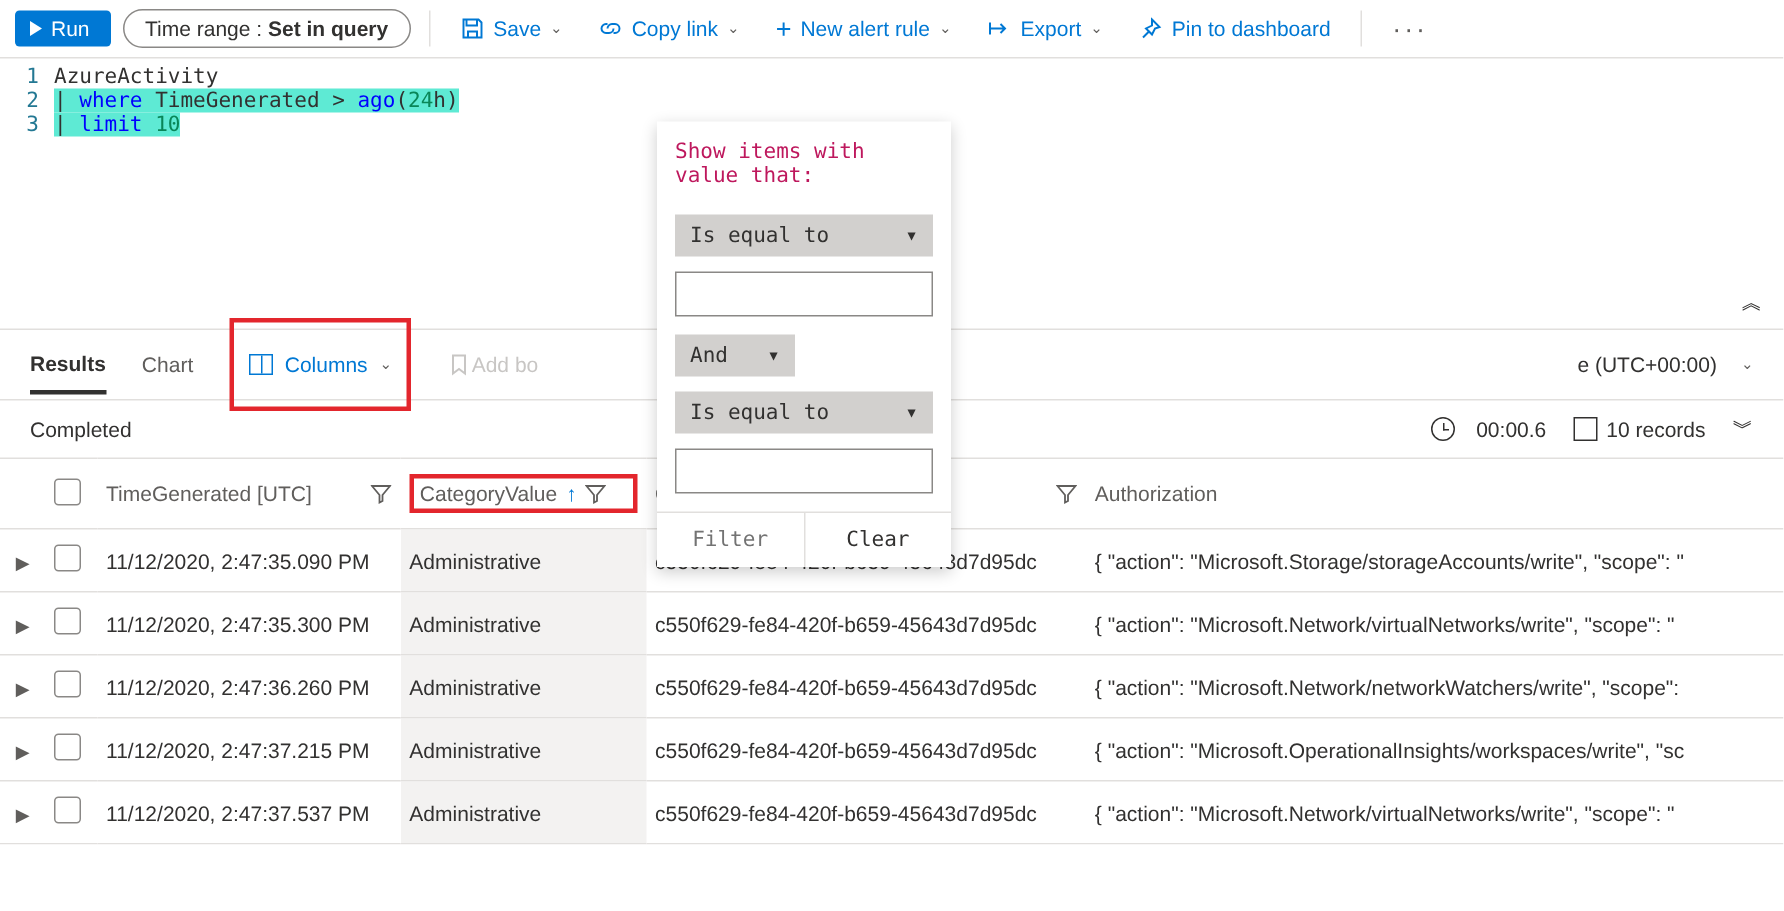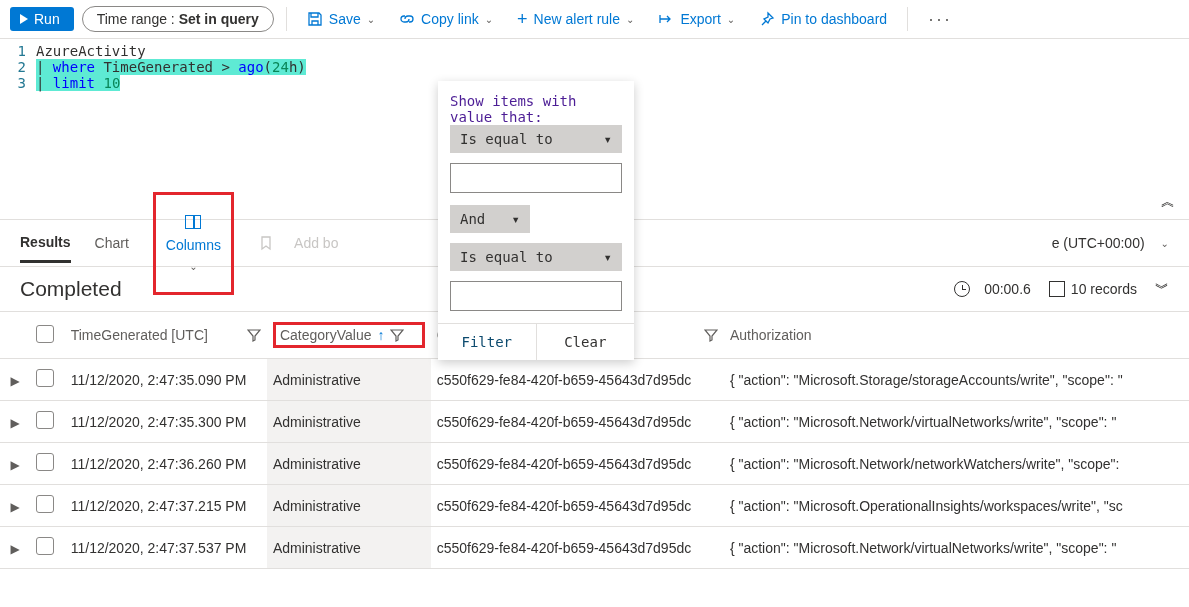--- a/index.html
+++ b/index.html
@@ -82,28 +82,27 @@
     position:relative;
   }
   .tab { cursor:pointer; padding:10px 0; color:#605e5c;}
   .tab.active { color:#323130; border-bottom:3px solid #323130; font-weight:600;}
   .columns-box, .group-box {
     border: 3px solid #e3262d;
     padding: 20px 10px;
     display:flex;
     align-items:center;
     gap:8px;
-    flex-direction:column;
   }
   .columns-box { color:#0078d4; cursor:pointer;}
   .columns-glyph {
     display:inline-block;width:16px;height:14px;border:1.5px solid #0078d4;position:relative;
   }
   .columns-glyph::after{content:"";position:absolute;left:50%;top:0;bottom:0;width:1.5px;background:#0078d4;}
-  .addbm { color:#c8c6c4; display:flex; align-items:center; gap:20px;text-align:right;}
+  .addbm { color:#c8c6c4; display:flex; align-items:center; gap:0;text-align:right;}
   .disp-time { display:flex; align-items:center; gap:16px;}
   .toggle {
     width:40px;height:20px;border:1px solid #323130;border-radius:20px;position:relative;cursor:pointer;background:#fff;
   }
   .toggle::after{content:"";position:absolute;left:2px;top:2px;width:14px;height:14px;border-radius:50%;background:#323130;}
   .statusbar {
     display:flex;align-items:center;justify-content:space-between;padding:10px 20px;
   }
   .status-right { display:flex; align-items:center; gap:18px; color:#323130;}
   .icon-small{width:16px;height:16px;display:inline-block;}
@@ -153,41 +152,41 @@
     position:absolute;
     left:438px;
     top:42px;
     width:196px;
     background:#fff;
     box-shadow:0 3px 10px rgba(0,0,0,0.2);
     z-index:50;
     padding:12px 12px 0 12px;
     font-size:14px;
   }
-  .popup-label{color:#4c1d95;margin-bottom:0;}
+  .popup-label{color:#be185d;margin-bottom:18px;}
   .dd {
     background:#d2d0ce;
     padding:6px 10px;
     margin-bottom:10px;
     display:flex;
     justify-content:space-between;
     align-items:center;
     cursor:pointer;
   }
   .dd.small{width:80px;}
   .txtin{
     width:100%;border:1px solid #8a8886;height:30px;margin-bottom:12px;padding:0 6px;
   }
   .popup-foot{
     display:flex;border-top:1px solid #e1dfdd;margin:0 -12px;
   }
   .popup-foot div{
     flex:1;text-align:center;padding:10px 0;cursor:pointer;
   }
-  .popup-foot .filter{color:#0c4a6e;}
+  .popup-foot .filter{color:#737373;}
   .popup-foot div + div{border-left:1px solid #e1dfdd;}
 </style>
 </head>
 <body>
 
 <div class="toolbar">
   <button class="run-btn">
     <span class="play-icon"></span>
     <span>Run</span>
   </button>
@@ -284,21 +283,21 @@
     <span>Add bo</span>
   </div>
   <div style="flex:1"></div>
   <div class="disp-time">
     <span>e (UTC+00:00)</span>
     <span class="chev">⌄</span>
   </div>
 </div>
 
 <div class="statusbar">
-  <span style="font-size:21px;">Completed</span>
+  <span style="font-size:14px;">Completed</span>
   <div class="status-right">
     <span style="display:flex;align-items:center;gap:14px;">
       <span class="icon-small clock"></span>
       <span>00:00.6</span>
     </span>
     <span style="display:flex;align-items:center;gap:6px;">
       <span class="icon-small rec-ico"></span>
       <span>10 records</span>
     </span>
     <span class="dblchev">︾</span>

